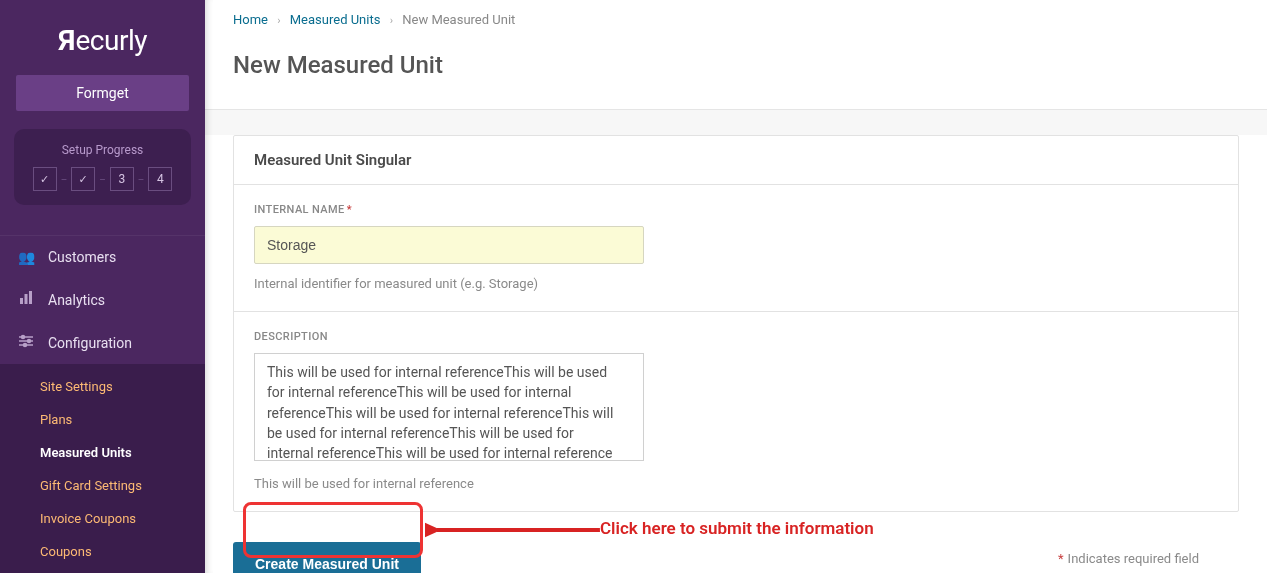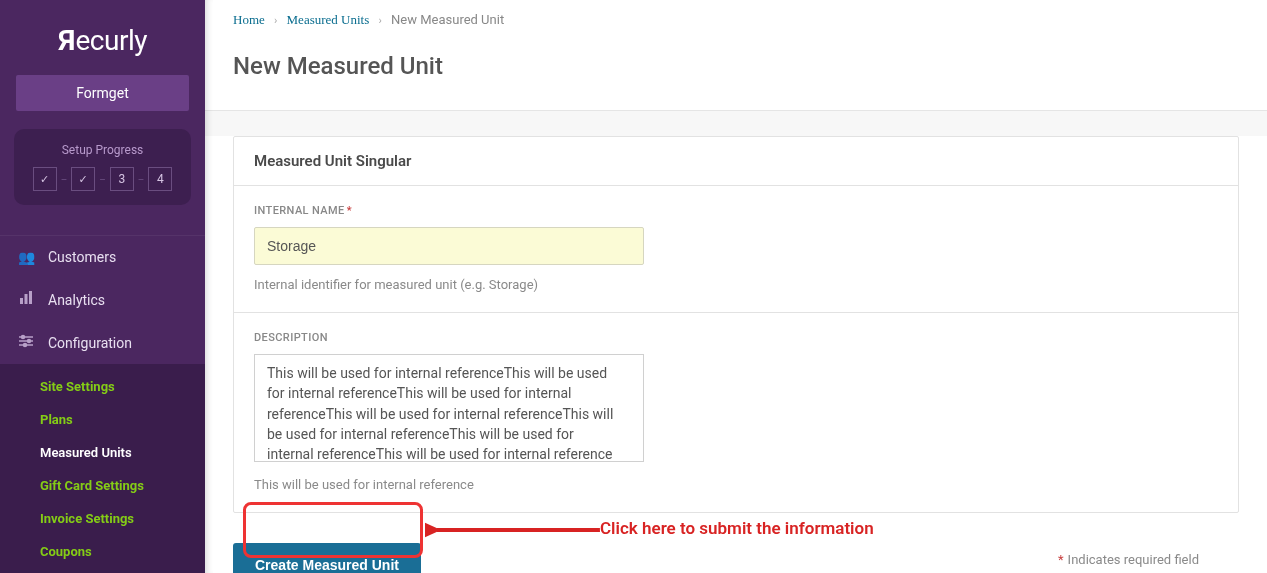--- a/index.html
+++ b/index.html
@@ -85,23 +85,22 @@
   opacity: 0.85;
   color: #cbb6db;
 }
 .subnav {
   background: #3a1d4c;
   padding: 6px 0;
 }
 .subnav-item {
   padding: 9px 18px 9px 40px;
   font-size: 13px;
-  color: #84cc16;
+  color: #fdba74;
   cursor: pointer;
-  font-weight: bold;
 }
 .subnav-item.active {
   color: #fff;
   font-weight: 600;
 }
 
 
 .main {
   flex: 1;
   background: #fff;
@@ -113,21 +112,21 @@
   left: 0; top: 0;
   width: 8px; height: 100%;
   box-shadow: inset 6px 0 6px -4px rgba(0,0,0,.15);
   pointer-events: none;
   z-index: 5;
 }
 .breadcrumb {
   padding: 12px 28px 10px;
   font-size: 13px;
 }
-.breadcrumb a { color: #0a6d8f; text-decoration: none; cursor: pointer; font-family: Liberation Serif, serif; }
+.breadcrumb a { color: #0a6d8f; text-decoration: none; cursor: pointer; }
 .breadcrumb .sep { color: #aaa; margin: 0 6px; font-size: 11px; }
 .breadcrumb .current { color: #888; }
 
 .page-title {
   font-size: 24px;
   font-weight: 500;
   color: #555;
   padding: 14px 28px 30px;
 }
 .divider {
@@ -294,21 +293,21 @@
               <circle cx="6" cy="11" r="1.5" fill="#cbb6db"></circle>
             </svg>
         </span>
         <span>Configuration</span>
       </div>
       <div class="subnav">
         <div class="subnav-item">Site Settings</div>
         <div class="subnav-item">Plans</div>
         <div class="subnav-item active">Measured Units</div>
         <div class="subnav-item">Gift Card Settings</div>
-        <div class="subnav-item">Invoice Settings</div>
+        <div class="subnav-item">Invoice Coupons</div>
         <div class="subnav-item">Coupons</div>
       </div>
     </div>
   </aside>
 
   <main class="main">
     <div class="scroll-shadow"></div>
 
     <nav class="breadcrumb">
       <a>Home</a>

